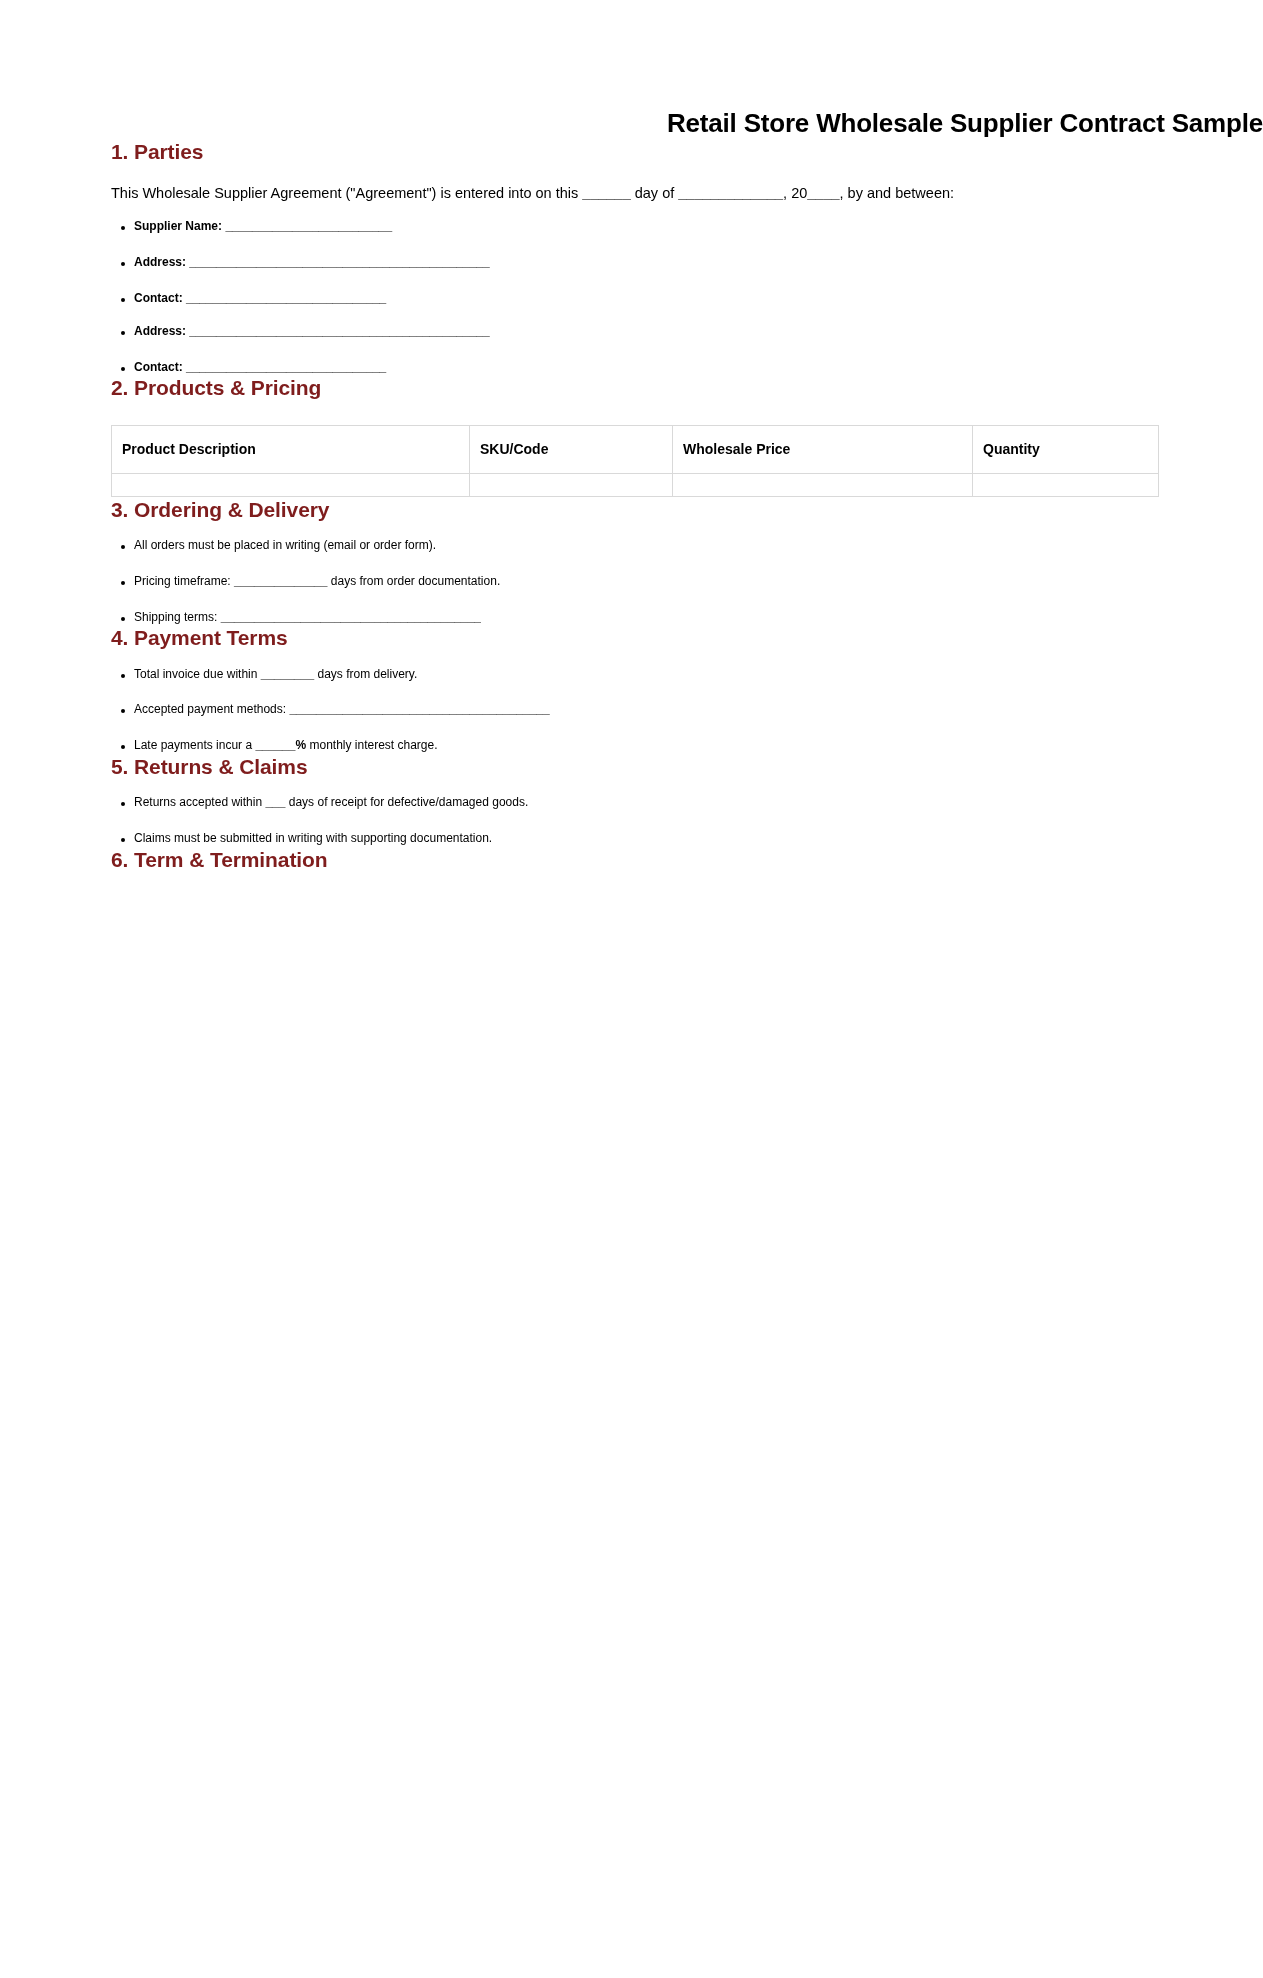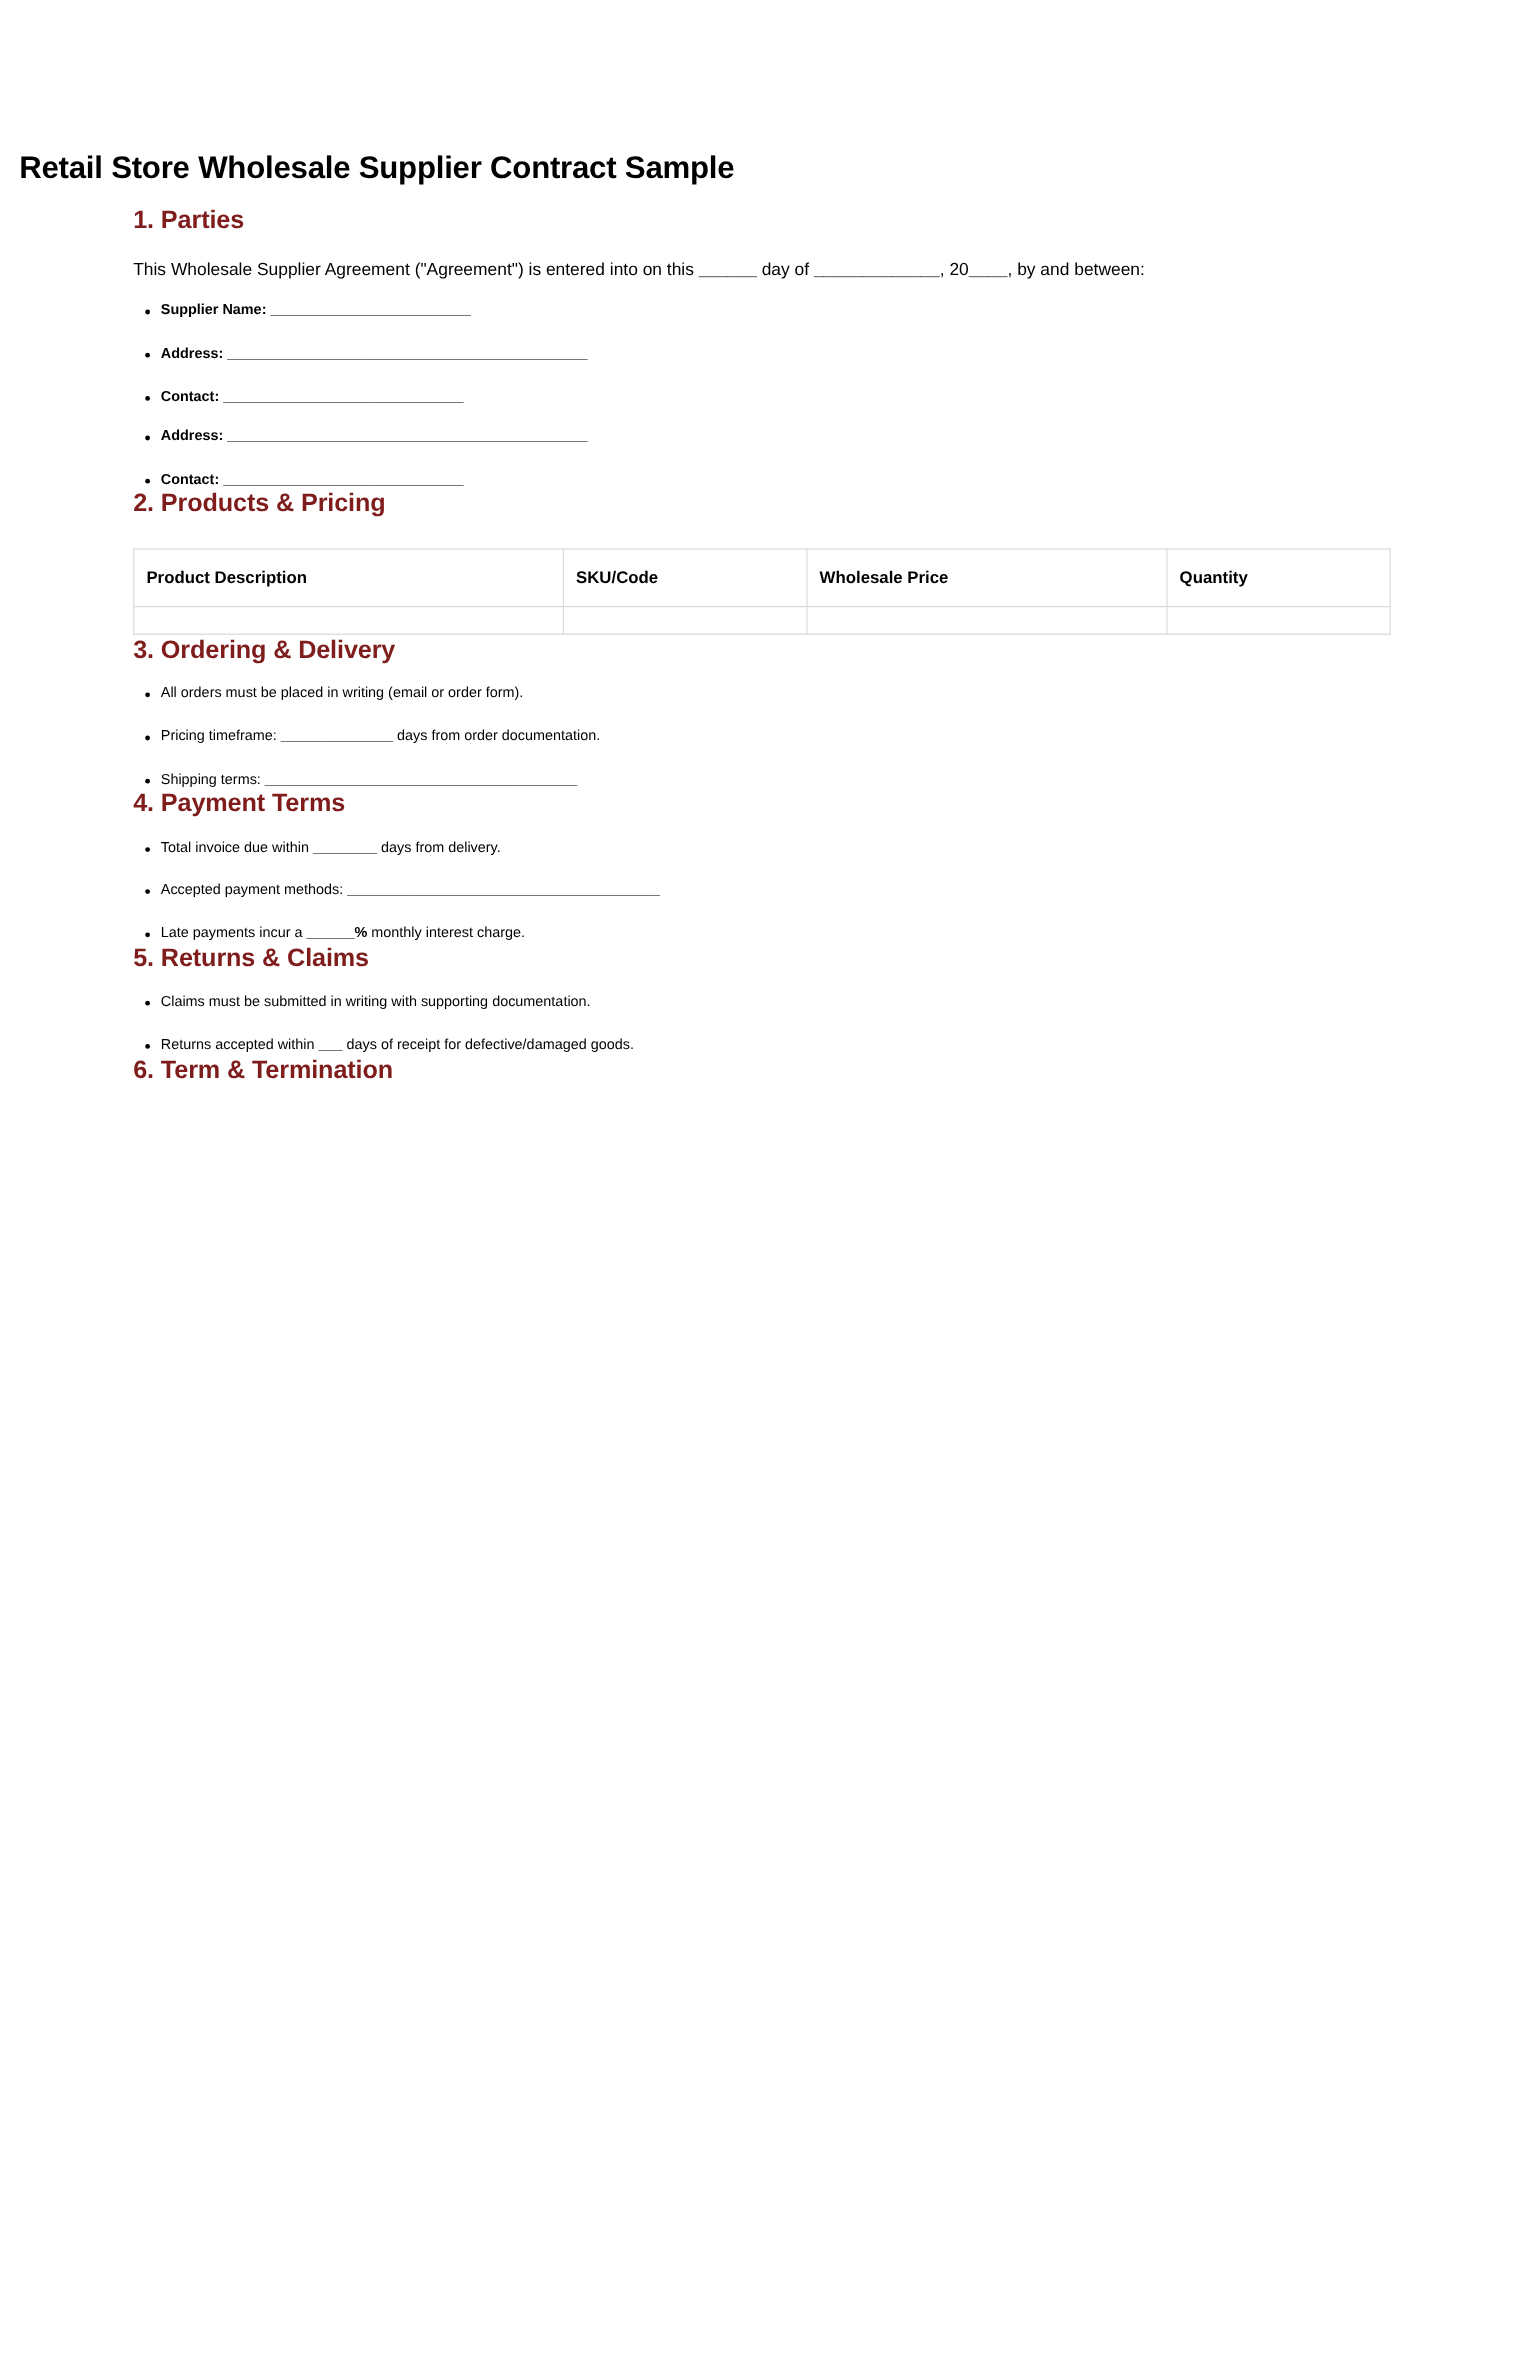--- a/index.html
+++ b/index.html
@@ -16,25 +16,25 @@
   .page {
     width: 1263px;
     min-height: 1978px;
     box-sizing: border-box;
     background: #ffffff;
     margin: 0 auto;
     position: relative;
     padding: 0;
   }
   .doc-title {
-    text-align: left;
+    text-align: right;
     font-size: 26px;
     font-weight: bold;
     letter-spacing: -0.2px;
-    margin: 16px;
+    margin: 0;
     padding-top: 108px;
     line-height: 1.2;
     color: #000000;
   }
   .content {
     padding-left: 111px;
     padding-right: 105px;
     padding-top: 0;
   }
   h2.section-heading {
@@ -190,20 +190,20 @@
 
     <ul class="bullets">
       <li><span>Total invoice due within </span><span class="blank">________</span><span> days from delivery.</span></li>
       <li><span>Accepted payment methods: </span><span class="blank">_______________________________________</span><span></span></li>
       <li><span>Late payments incur a </span><span class="blank">______%</span><span> monthly interest charge.</span></li>
     </ul>
 
     <h2 class="section-heading sec-gap">5. Returns &amp; Claims</h2>
 
     <ul class="bullets">
+      <li><span>Returns accepted within </span><span class="blank">___</span><span> days of receipt for defective/damaged goods.</span></li>
       <li><span>Claims must be submitted in writing with supporting documentation.</span><span class="blank"></span><span></span></li>
-      <li><span>Returns accepted within </span><span class="blank">___</span><span> days of receipt for defective/damaged goods.</span></li>
     </ul>
 
     <h2 class="section-heading sec-gap">6. Term &amp; Termination</h2>
 
   </div>
 </div>
 
 </body></html>

